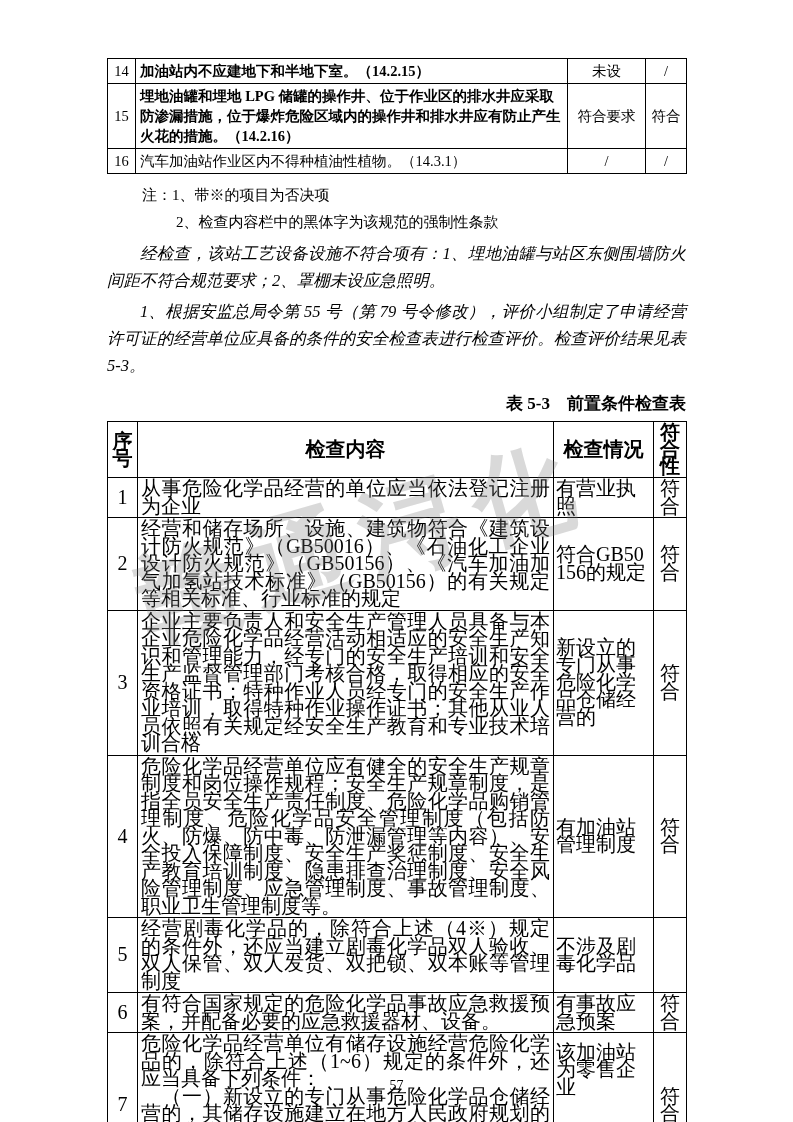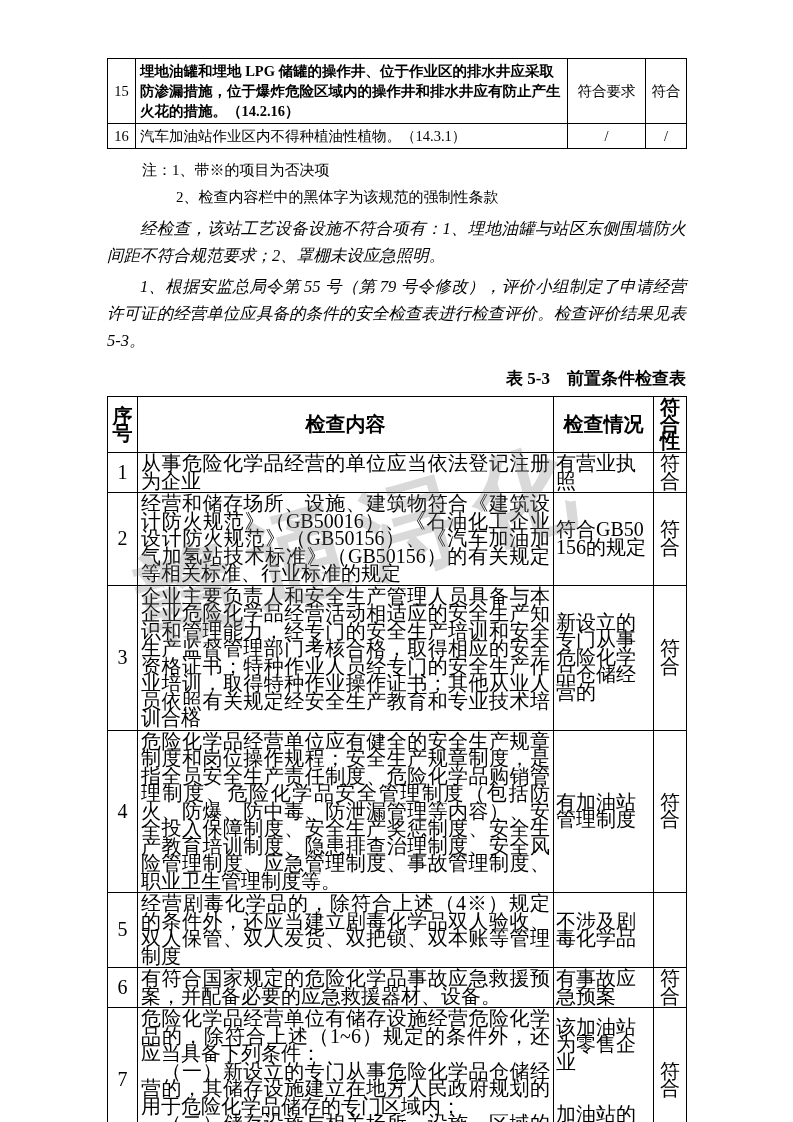--- a/index.html
+++ b/index.html
@@ -59,20 +59,26 @@
 
 
   <table class="t1">
     <colgroup>
         <col style="width:28px">
         <col style="width:432px">
         <col style="width:78px">
         <col style="width:41px">
       </colgroup>
     <tbody>
+      <tr>
+        <td class="c-no">14</td>
+        <td class="c-content bold">加油站内不应建地下和半地下室。（14.2.15）</td>
+        <td class="c-status">未设</td>
+        <td class="c-conf">/</td>
+      </tr>
       <tr>
         <td class="c-no">15</td>
         <td class="c-content bold">埋地油罐和埋地 LPG 储罐的操作井、位于作业区的排水井应采取防渗漏措施，位于爆炸危险区域内的操作井和排水井应有防止产生火花的措施。（14.2.16）</td>
         <td class="c-status">符合要求</td>
         <td class="c-conf">符合</td>
       </tr>
       <tr>
         <td class="c-no">16</td>
         <td class="c-content">汽车加油站作业区内不得种植油性植物。（14.3.1）</td>
         <td class="c-status">/</td>

